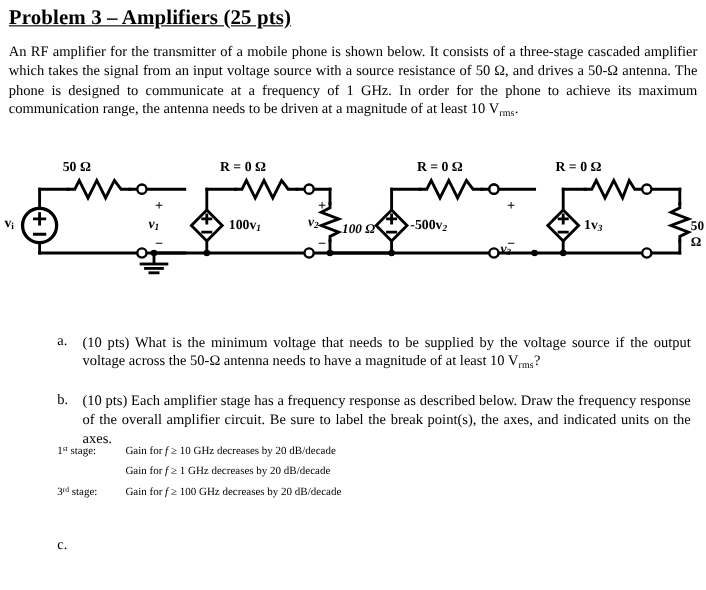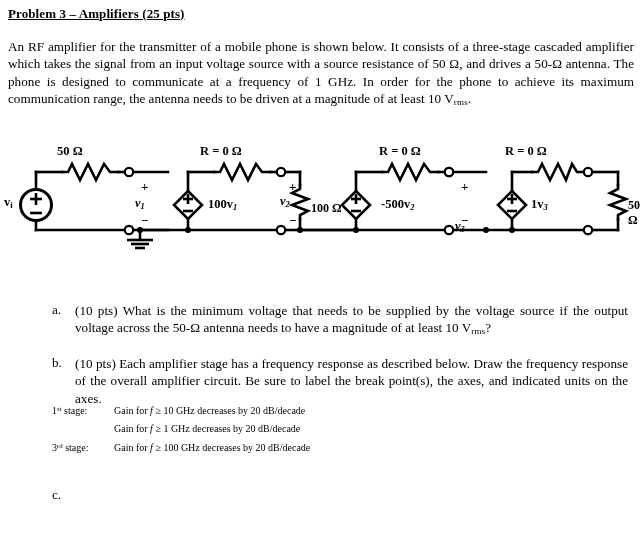--- a/index.html
+++ b/index.html
@@ -18,21 +18,21 @@
   .page {
     position: relative;
     width: 642px;
     height: 536px;
     padding: 0;
   }
   #title {
     position: absolute;
     left: 8px;
     top: 6px;
-    font-size: 13px;
+    font-size: 19px;
     font-weight: bold;
     text-decoration: underline;
     letter-spacing: 0.1px;
   }
   #intro {
     position: absolute;
     left: 8px;
     top: 38px;
     width: 626px;
     font-size: 13.2px;
@@ -221,23 +221,23 @@
       <span style="position:absolute;left:141px;top:72px;font-size:13px;font-weight:bold;">−</span>
 
       <span style="position:absolute;left:208px;top:56px;font-size:12.5px;font-weight:bold;"><span>100v</span><span class="sub" style="font-style:italic;">1</span></span>
 
       <span style="position:absolute;left:200px;top:3px;font-size:12.5px;font-weight:bold;">R = 0 Ω</span>
 
       <span style="position:absolute;left:289px;top:38px;font-size:13px;font-weight:bold;">+</span>
       <span style="position:absolute;left:280px;top:53px;font-size:12.5px;font-weight:bold;font-style:italic;"><span>v</span><span class="sub">2</span></span>
       <span style="position:absolute;left:289px;top:72px;font-size:13px;font-weight:bold;">−</span>
 
-      <span style="position:absolute;left:311px;top:60px;font-size:12px;font-weight:bold;">100 Ω</span>
-
-      <span style="position:absolute;left:373px;top:56px;font-size:12.5px;font-weight:bold;margin-left:8px;"><span>-500v</span><span class="sub" style="font-style:italic;">2</span></span>
+      <span style="position:absolute;left:311px;top:60px;font-size:12px;font-weight:bold;font-style:italic;">100 Ω</span>
+
+      <span style="position:absolute;left:373px;top:56px;font-size:12.5px;font-weight:bold;"><span>-500v</span><span class="sub" style="font-style:italic;">2</span></span>
 
       <span style="position:absolute;left:379px;top:3px;font-size:12.5px;font-weight:bold;">R = 0 Ω</span>
 
       <span style="position:absolute;left:461px;top:38px;font-size:13px;font-weight:bold;">+</span>
       <span style="position:absolute;left:455px;top:62px;font-size:12.5px;font-weight:bold;font-style:italic;margin-top:16px;"><span>v</span><span class="sub">3</span></span>
       <span style="position:absolute;left:461px;top:72px;font-size:13px;font-weight:bold;">−</span>
 
       <span style="position:absolute;left:531px;top:56px;font-size:12.5px;font-weight:bold;"><span>1v</span><span class="sub" style="font-style:italic;">3</span></span>
 
       <span style="position:absolute;left:505px;top:3px;font-size:12.5px;font-weight:bold;">R = 0 Ω</span>

